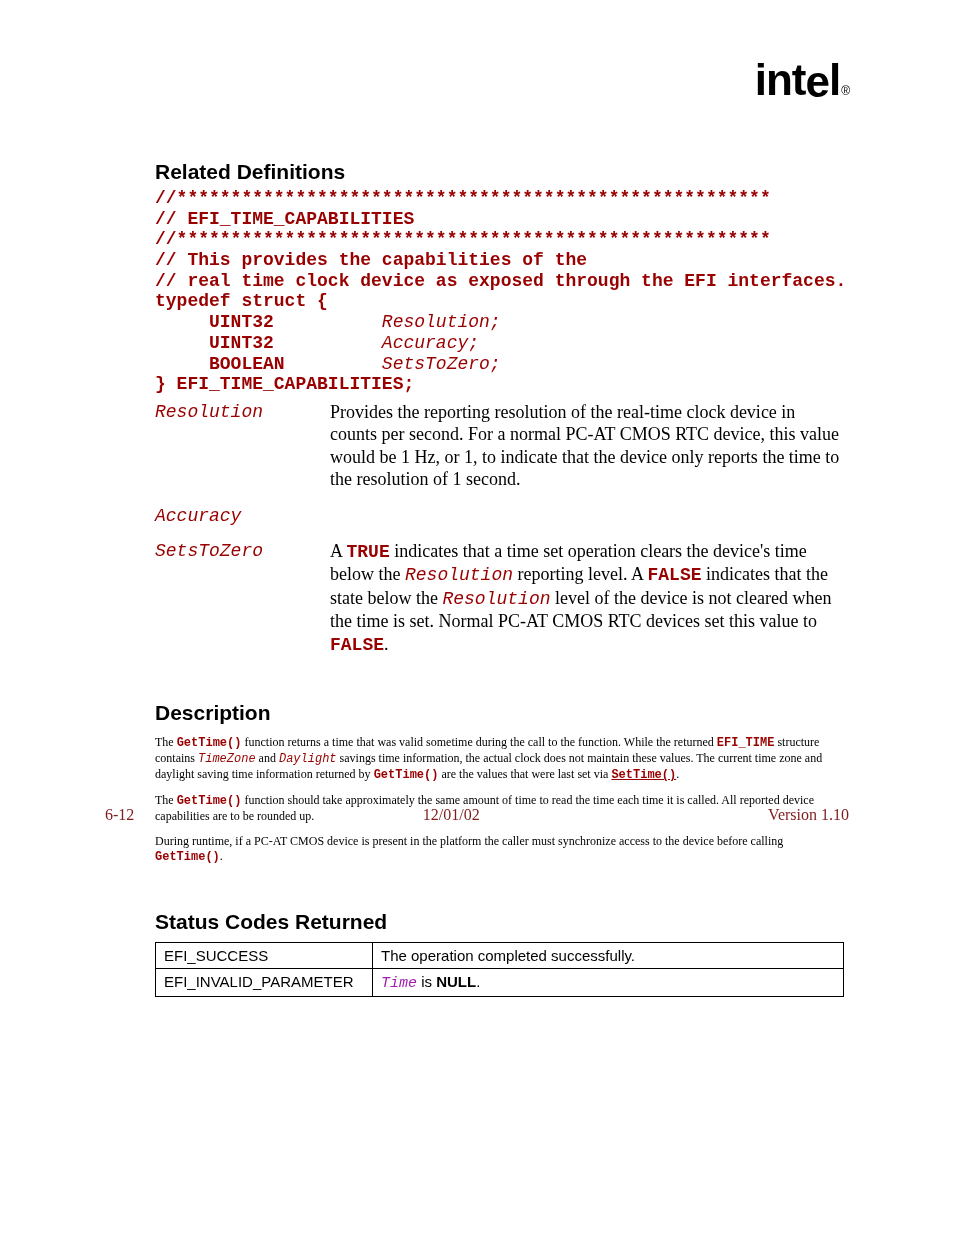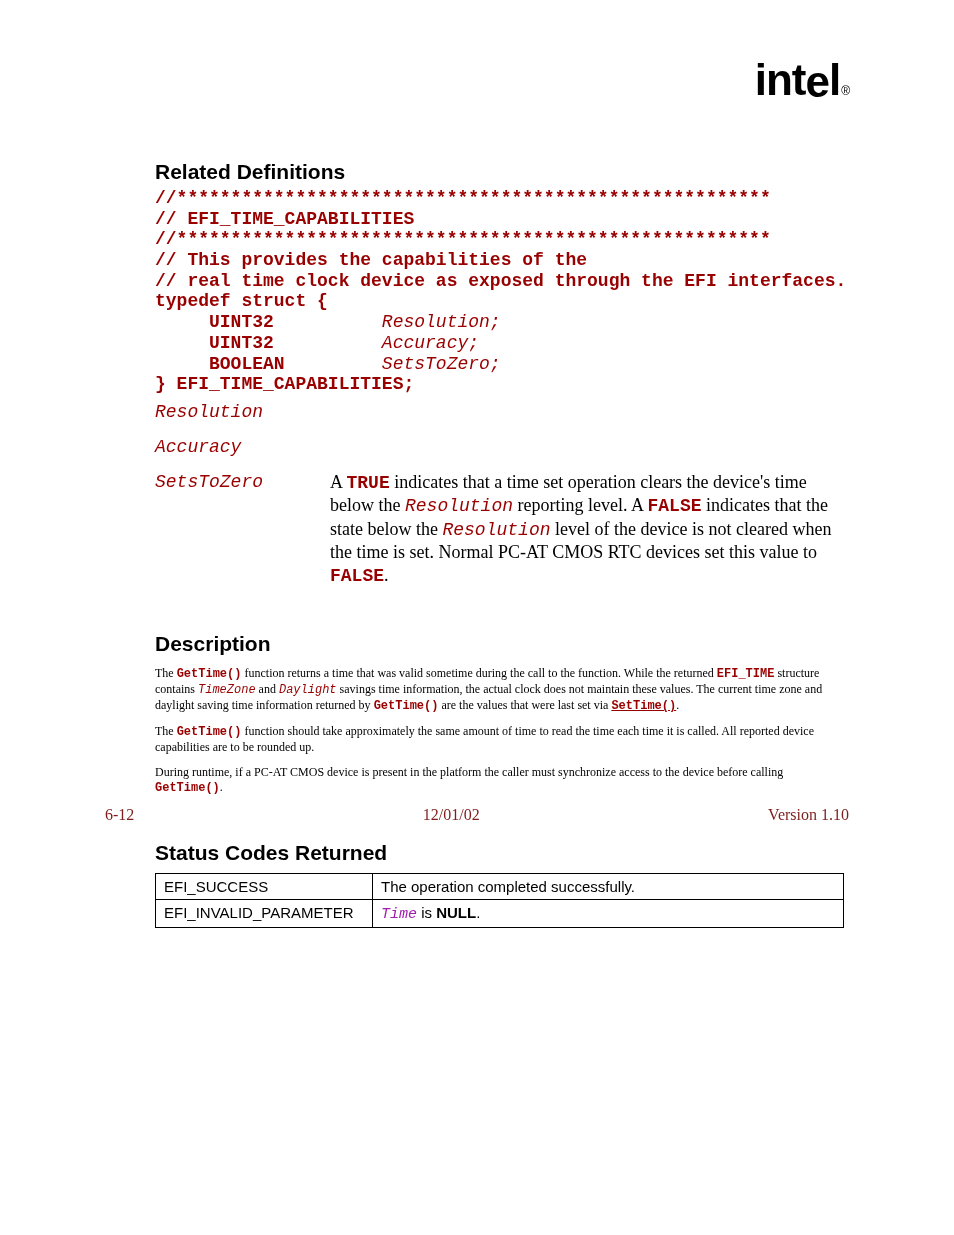--- a/index.html
+++ b/index.html
@@ -158,20 +158,21 @@
 <span>// real time clock device as exposed through the EFI interfaces.</span>
 <span>typedef struct {</span>
 <span>     UINT32          </span><span class="ital">Resolution;</span>
 <span>     UINT32          </span><span class="ital">Accuracy;</span>
 <span>     BOOLEAN         </span><span class="ital">SetsToZero;</span>
 <span>} EFI_TIME_CAPABILITIES;</span></pre>
 
   <div class="params">
     <div class="param-row">
       <div class="param-name">Resolution</div>
+      <div class="param-desc">Provides the reporting resolution of the real-time clock device in counts per second.  For a normal PC-AT CMOS RTC device, this value would be 1 Hz, or 1, to indicate that the device only reports the time to the resolution of 1 second.</div>
     </div>
     <div class="param-row">
       <div class="param-name">Accuracy</div>
     </div>
     <div class="param-row">
       <div class="param-name">SetsToZero</div>
       <div class="param-desc"><span>A </span><span class="monobold">TRUE</span><span> indicates that a time set operation clears the device's time below the </span><span class="mono">Resolution</span><span> reporting level.  A </span><span class="monobold">FALSE</span><span> indicates that the state below the </span><span class="mono">Resolution</span><span> level of the device is not cleared when the time is set.  Normal PC-AT CMOS RTC devices set this value to </span><span class="monobold">FALSE</span><span>.</span></div>
     </div>
   </div>
 

